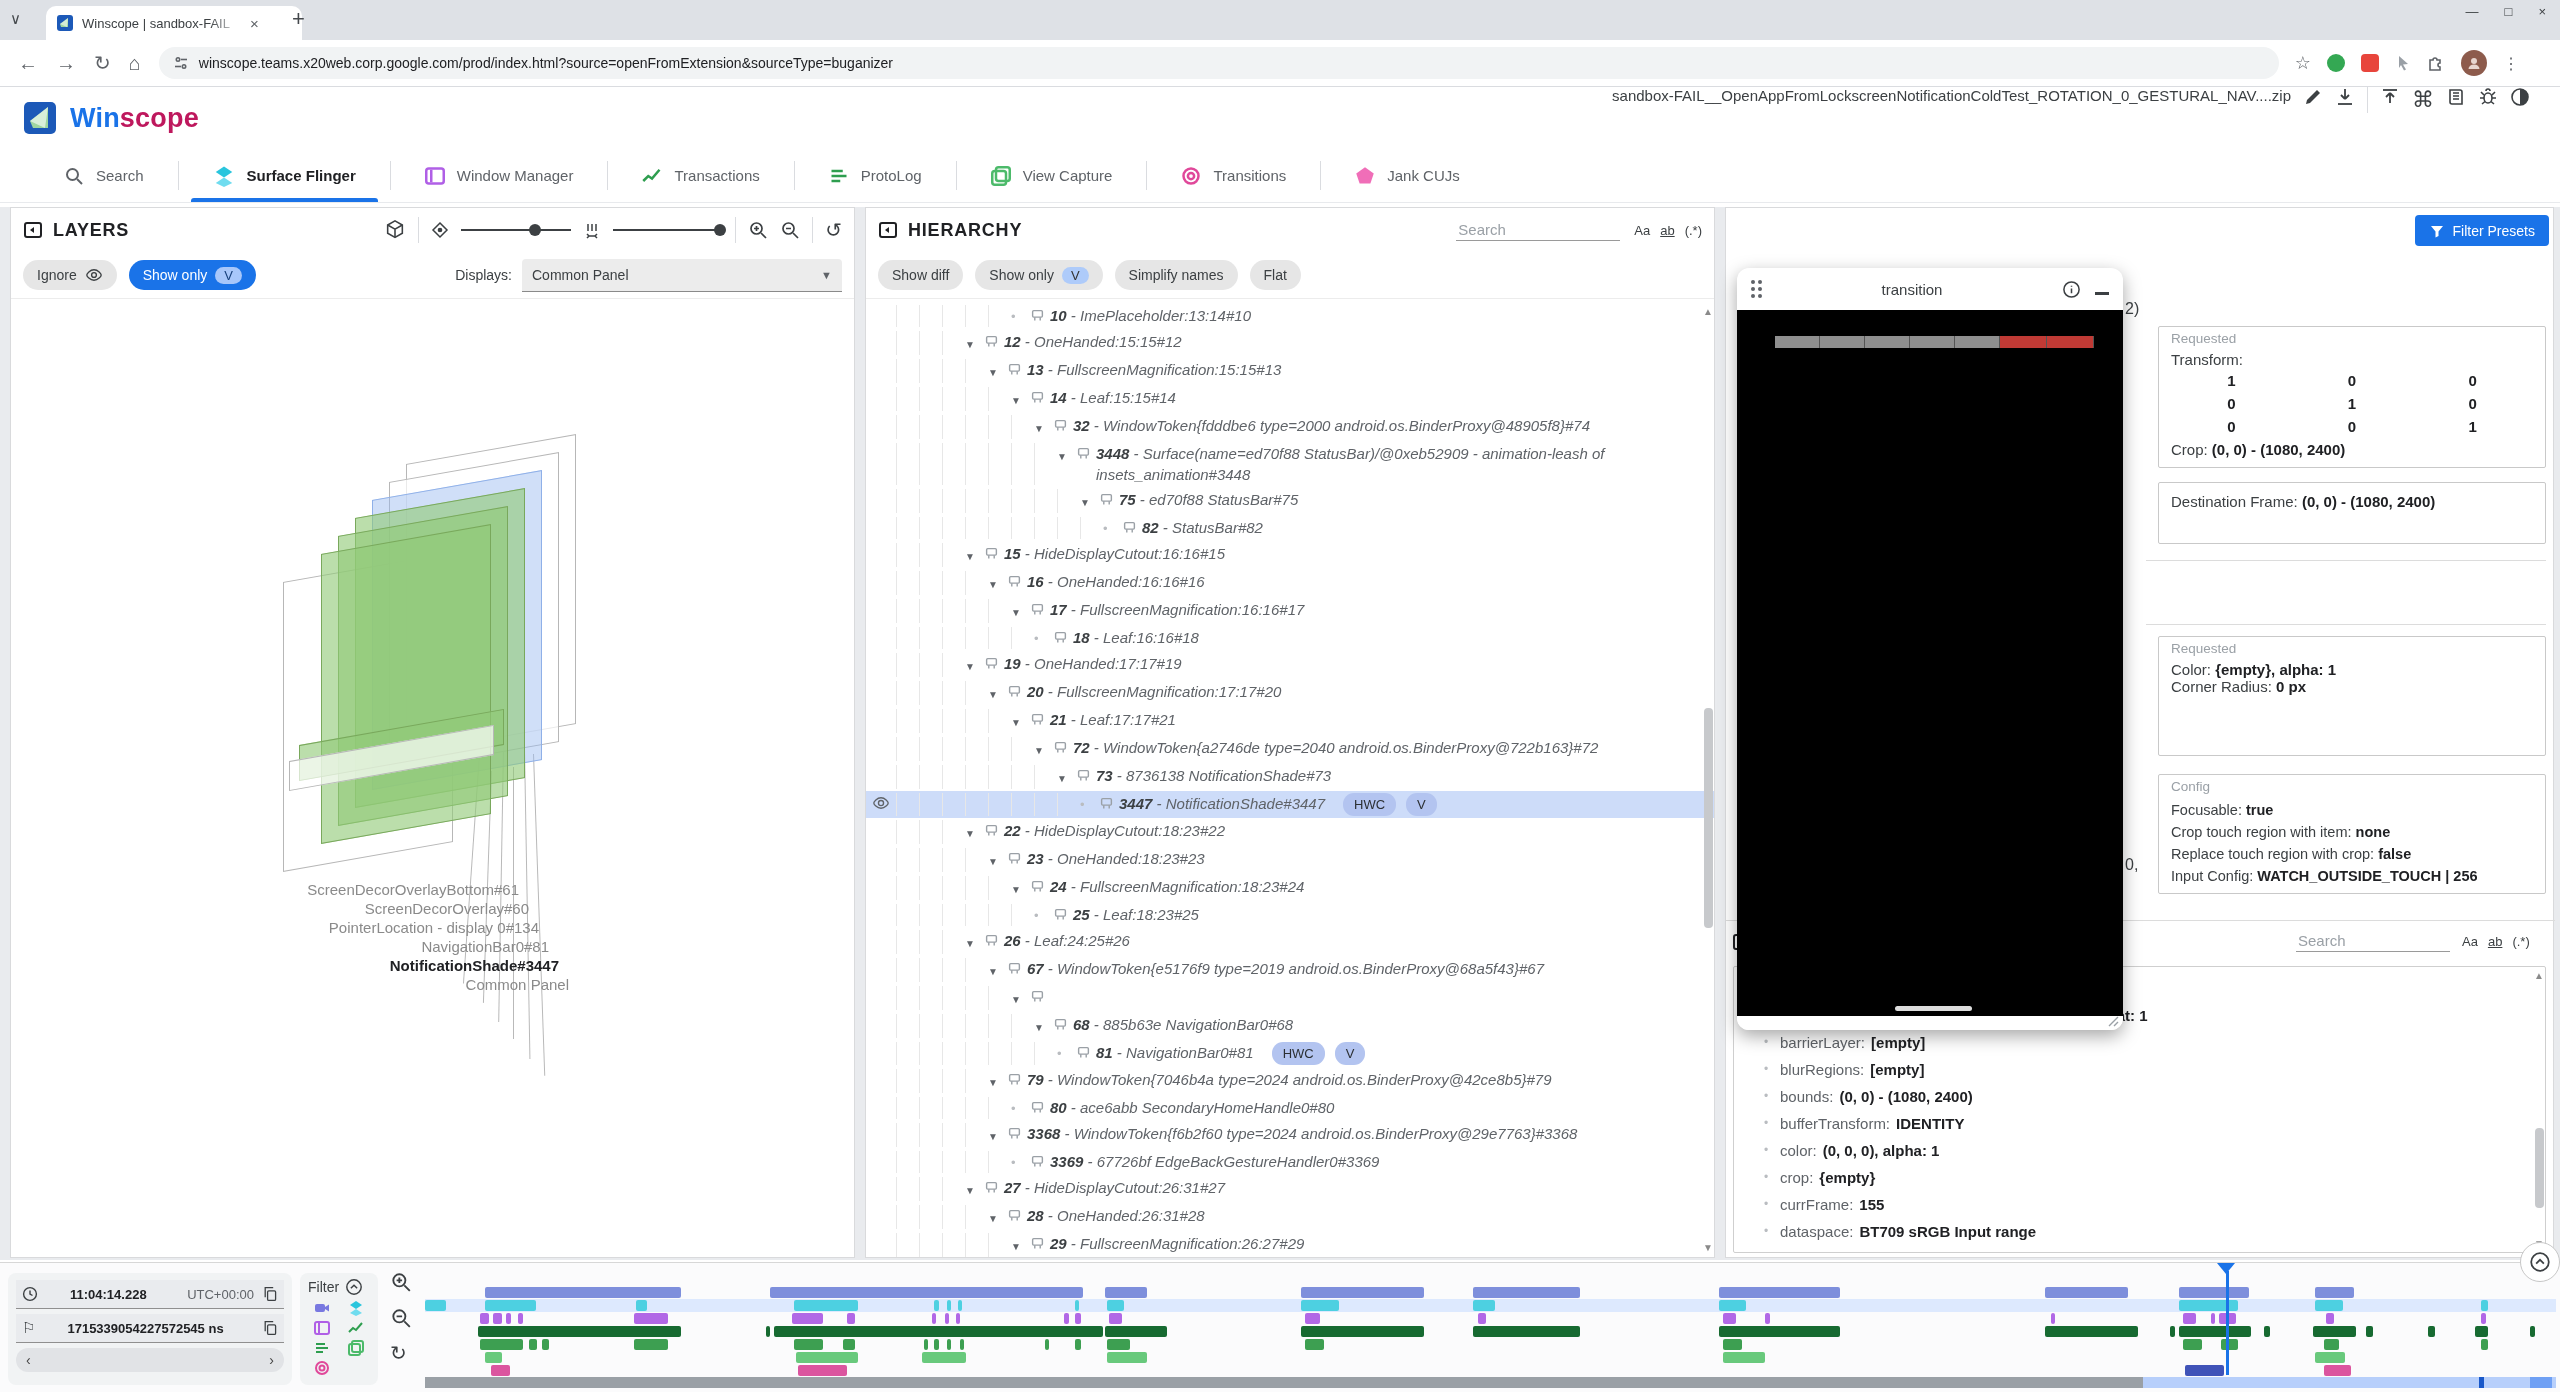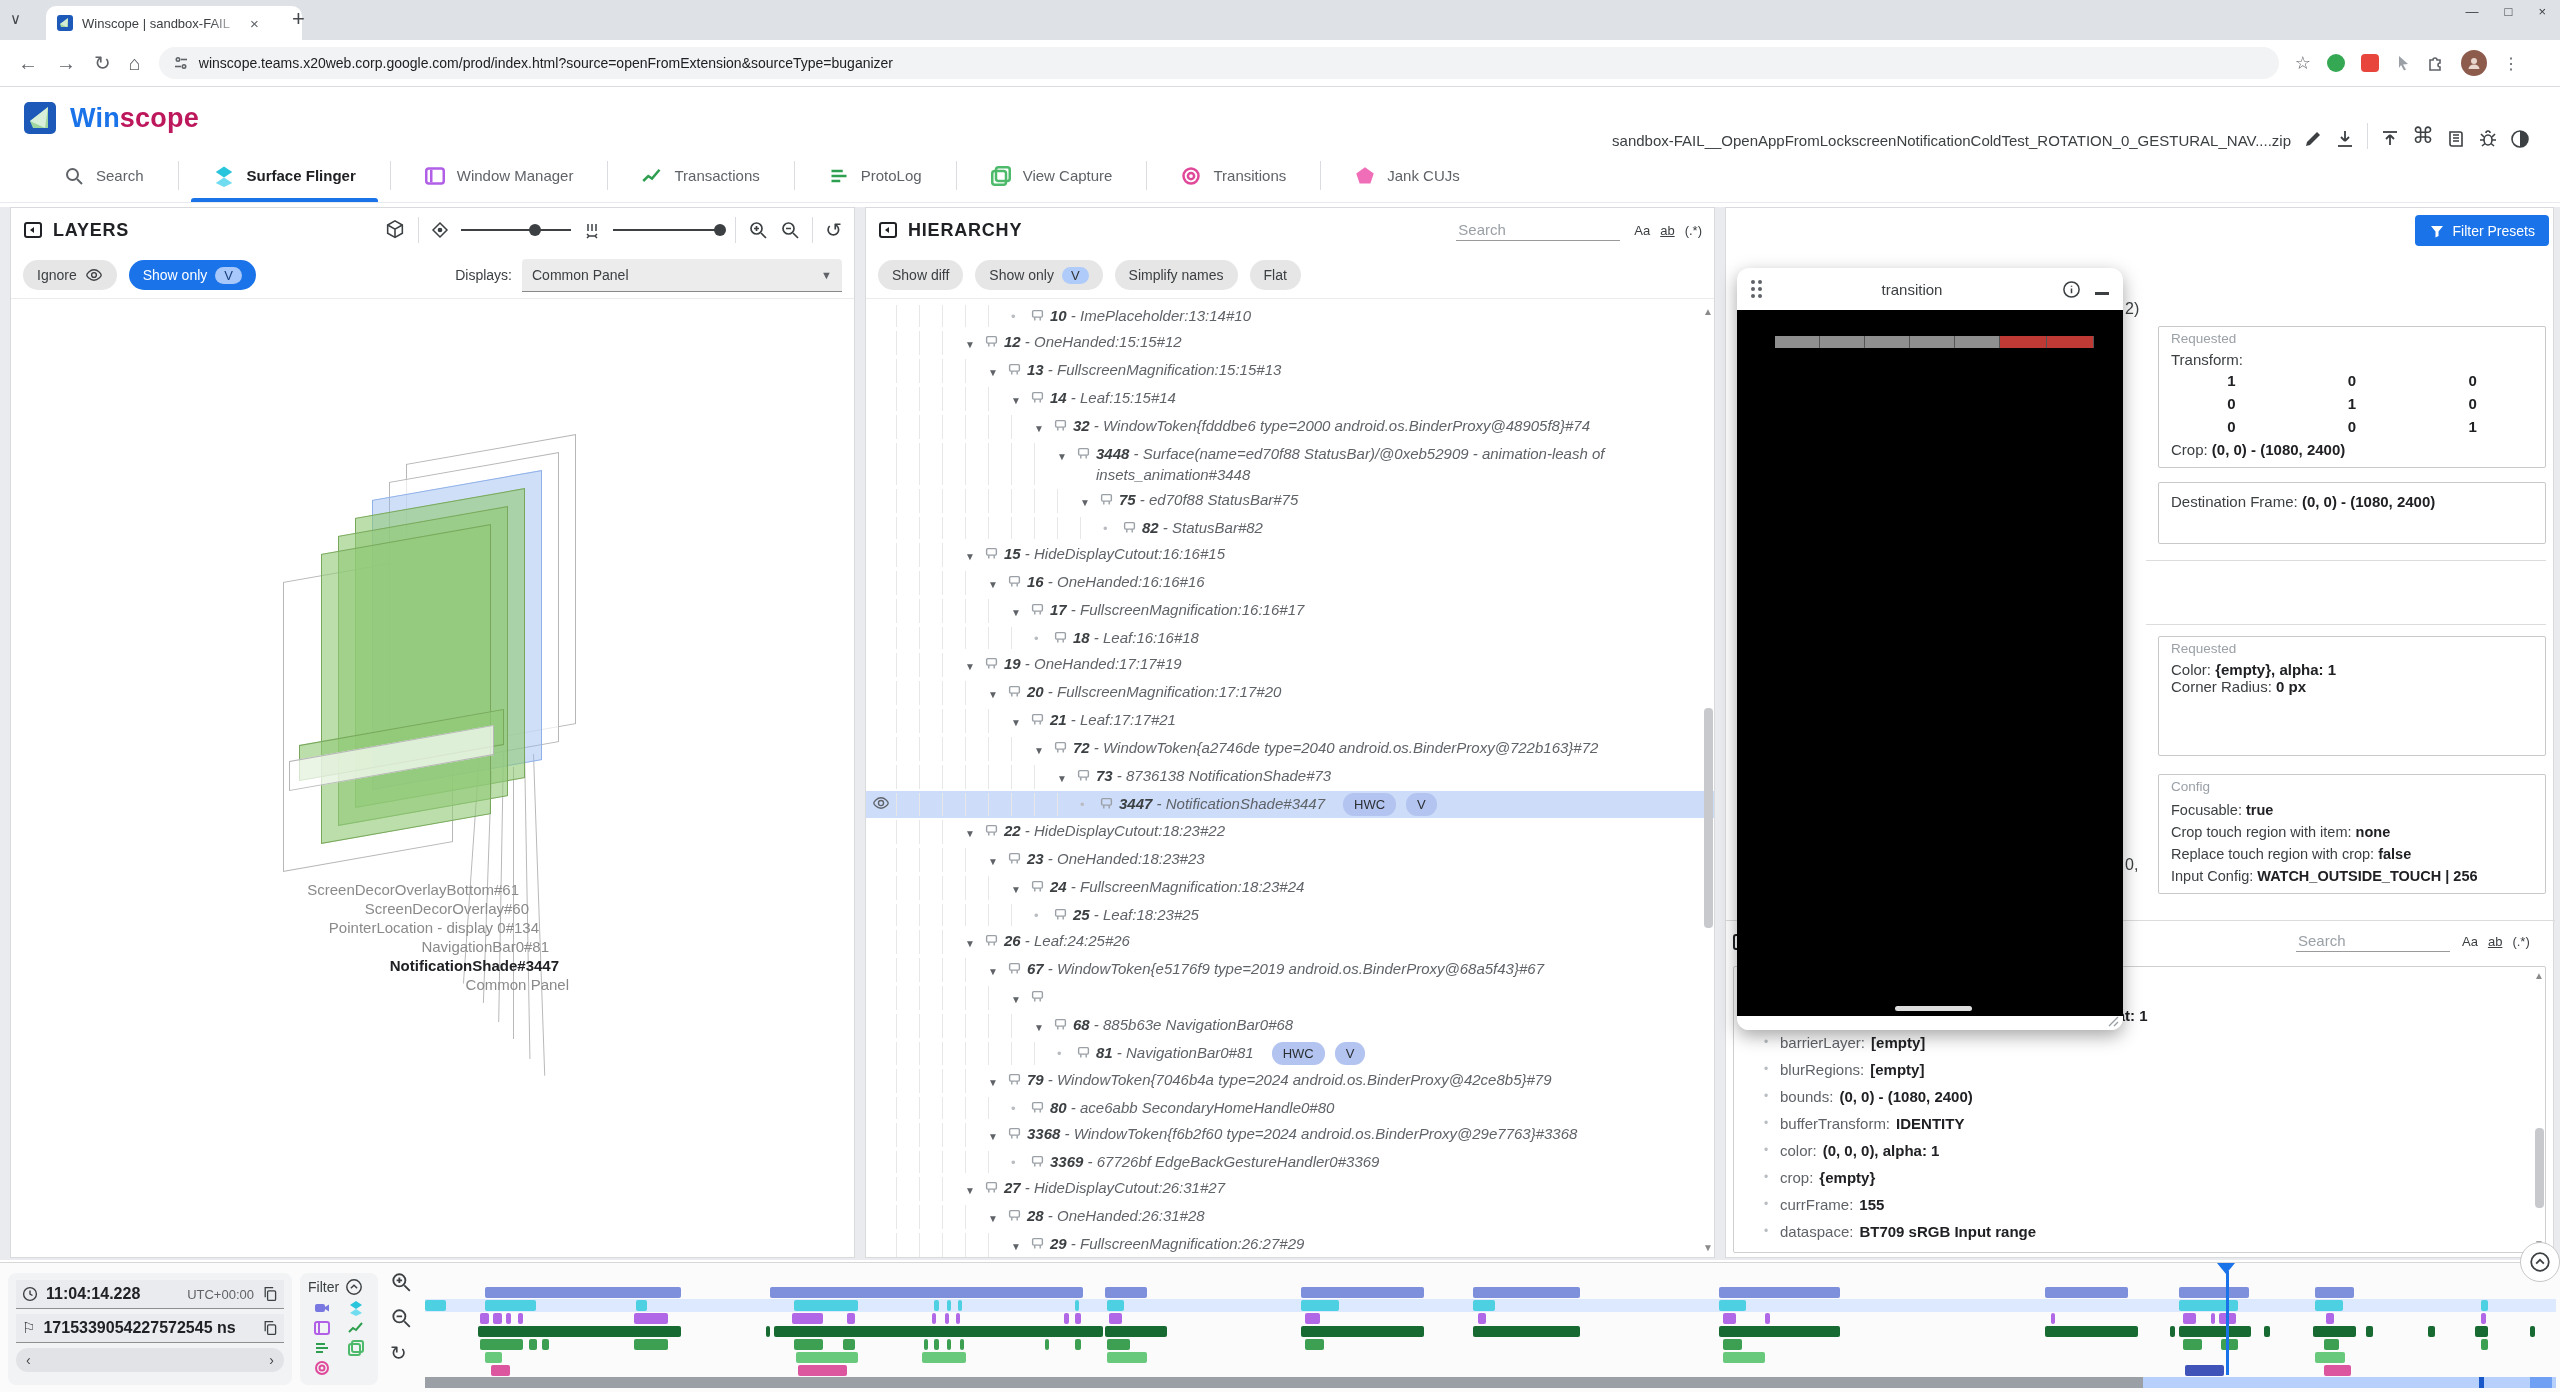--- a/index.html
+++ b/index.html
@@ -23,21 +23,21 @@
   .omnibox{margin-left:18px;width:2092px;height:32px;background:#f1f3f4;border-radius:16px;display:flex;align-items:center;padding:0 14px;gap:10px;}
   .url{font-size:14px;color:#202124;white-space:nowrap;}
   .ext{display:flex;align-items:center;gap:16px;margin-left:16px;}
   .extdot{width:18px;height:18px;border-radius:50%;}
   .avatar{width:26px;height:26px;border-radius:50%;background:#8d5b4c;display:flex;align-items:center;justify-content:center;}
   
   .wheader{position:absolute;left:0;top:87px;width:2560px;height:62px;background:#fff;display:flex;align-items:center;}
   .brand{display:flex;align-items:center;gap:12px;margin-left:22px;}
   .brandtxt{font-size:27px;font-weight:700;letter-spacing:.2px;}
   .brand-blue{color:#1a73e8;} .brand-dark{color:#be185d;}
-  .tracebar{position:absolute;right:30px;top:0;height:62px;display:flex;align-items:flex-end;gap:12px;}
+  .tracebar{position:absolute;right:30px;top:0;height:62px;display:flex;align-items:flex-start;gap:12px;}
   .tracename{font-size:15px;color:#3c4043;}
   .hicon{color:#3c4043;}
   .vsep{width:1px;height:26px;background:#dadce0;}
   
   .navtabs{position:absolute;left:0;top:149px;width:2560px;height:53px;background:#fff;border-bottom:1px solid #e8eaed;
        display:flex;align-items:stretch;padding-left:30px;}
   .ntab{position:relative;display:flex;align-items:center;gap:12px;padding:0 34px;font-size:15px;color:#5f6368;cursor:pointer;}
   .ntab.active{color:#202124;font-weight:700;}
   .ntab.active::after{content:"";position:absolute;left:12px;right:12px;bottom:0;height:4px;background:#1a73e8;border-radius:3px 3px 0 0;}
   .ntab-sep{width:1px;background:#dadce0;margin:12px 0;}
@@ -115,21 +115,21 @@
   .tc-black{position:absolute;left:0;top:42px;width:386px;height:706px;background:#000;}
   .tc-strip{position:absolute;left:38px;top:26px;height:12px;display:flex;}
   .tc-strip i{height:12px;border-right:1px solid #555;}
   .homebar{position:absolute;left:158px;top:696px;width:77px;height:5px;border-radius:3px;background:#ddd;}
   .tc-foot{position:absolute;left:0;bottom:0;width:386px;height:14px;background:#fff;border-radius:0 0 12px 12px;}
   .rsz{position:absolute;right:4px;bottom:3px;width:11px;height:11px;cursor:nwse-resize;}
   
   .timeline{position:absolute;left:0;top:1262px;width:2560px;height:130px;background:#fbfbfc;border-top:1px solid #d7d7d7;}
   .tl-card{position:absolute;left:8px;top:10px;width:284px;height:112px;background:#f1f3f4;border-radius:8px;padding:7px 8px;box-sizing:border-box;}
   .tl-row{height:28px;background:#e9ebee;border-bottom:1px solid #8f8f8f;display:flex;align-items:center;gap:8px;padding:0 6px;margin-bottom:5px;}
-  .tl-time{font-size:16px;font-weight:700;color:#202124;white-space:nowrap;}
+  .tl-time{font-size:13px;font-weight:700;color:#202124;white-space:nowrap;margin-left:24px;}
   .tl-tz{font-size:13px;color:#5f6368;margin-left:auto;}
   .tl-scroll{height:24px;background:#e1e3e6;border-radius:12px;display:flex;align-items:center;justify-content:space-between;
         padding:0 10px;color:#444;font-size:14px;cursor:pointer;}
   .fl-card{position:absolute;left:300px;top:10px;width:78px;height:112px;background:#f1f3f4;border-radius:8px;padding:5px 8px;box-sizing:border-box;}
   .fl-head{display:flex;align-items:center;gap:6px;font-size:14px;color:#3c4043;}
   .fl-grid{display:grid;grid-template-columns:1fr 1fr;gap:4px 6px;margin-top:4px;justify-items:center;}
   .zoomcol{position:absolute;left:390px;top:8px;display:flex;flex-direction:column;gap:14px;color:#3c4043;}
   #tlcanvas{position:absolute;left:425px;top:0px;width:2131px;height:130px;}
   .tl-band{position:absolute;left:0;width:100%;height:13px;background:#dde9fe;}
   .seg{position:absolute;height:11px;border-radius:2px;}

